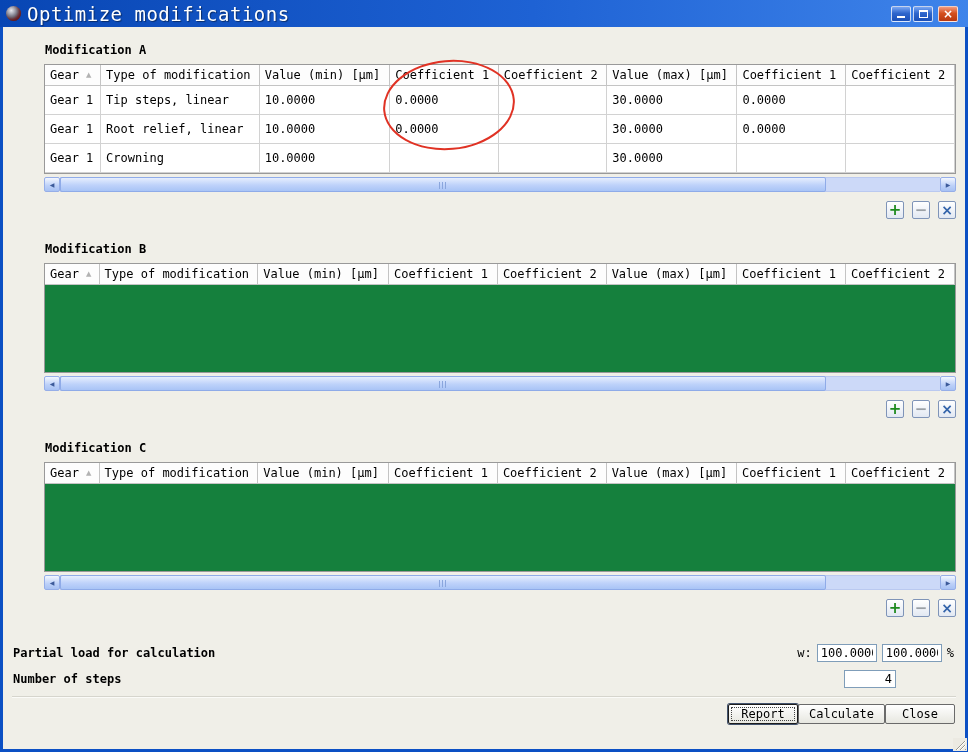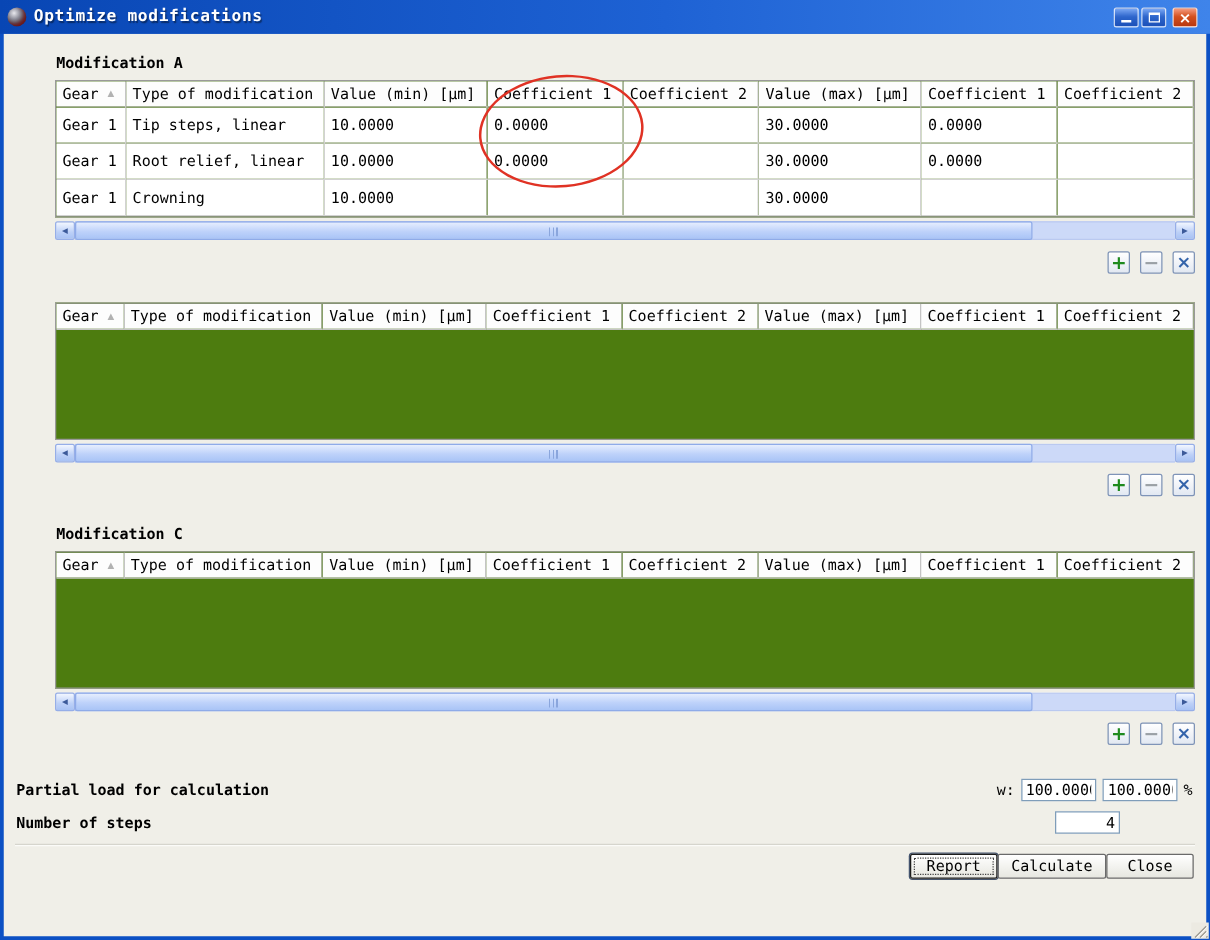--- a/index.html
+++ b/index.html
@@ -6,40 +6,40 @@
   html,body { width:968px; height:752px; overflow:hidden; }
   body { position:relative; background:#0c50c4; font-family:"DejaVu Sans Mono","Liberation Mono",monospace; font-size:12px; color:#000; }
 
   
   .titlebar { position:absolute; top:0; left:0; right:0; height:27px;
     background:linear-gradient(to right,#0846b4 0%, #1e62d4 55%, #3f84ea 100%);
     display:flex; align-items:center; padding:0 10px 0 6px; gap:6px; z-index:5; }
   .app-icon { width:15px; height:15px; border-radius:50%;
     background:radial-gradient(circle at 35% 30%, #e8e8ee 0%, #8a8a96 35%, #3a3a44 70%, #141418 100%);
     box-shadow:inset -2px -2px 3px rgba(140,10,10,.65); flex:0 0 15px; }
-  .title-text { color:#fff; font-weight:bold; font-size:13px; letter-spacing:.5px;
+  .title-text { color:#fff; font-weight:normal; font-size:19px; letter-spacing:.5px;
     text-shadow:1px 1px 1px rgba(0,0,0,.45); flex:1; white-space:nowrap; }
   .tb-group { display:flex; gap:2px; }
   .tb-btn { width:20px; height:16px; border:1px solid rgba(255,255,255,.75); border-radius:2px;
     display:flex; align-items:center; justify-content:center; padding:0; cursor:default; }
   .tb-min,.tb-max { background:linear-gradient(#7aa7f4,#2e66cc 45%,#1b50b8); }
   .tb-close { background:linear-gradient(#f49a7e,#d4501e 45%,#b83810); margin-left:3px; }
   .g-min { width:8px; height:2px; background:#fff; align-self:flex-end; margin:0 auto 3px; }
   .g-max { width:9px; height:8px; border:1px solid #fff; border-top:2px solid #fff; }
   .g-close { color:#fff; font:bold 12px "DejaVu Sans",sans-serif; line-height:1; }
 
   .client { position:absolute; top:27px; left:3px; right:3px; bottom:3px;
     background:#f0efe8; padding:16px 9px 0 9px; overflow:hidden; }
 
   
   .mod-section { margin-bottom:23px;margin-left:32px; }
   .mod-section:last-of-type { margin-bottom:14px; }
   .section-label { font-weight:bold; height:14px; line-height:14px; margin:0 0 7px 1px; }
 
-  .tbl-wrap { height:110px; border:1px solid #999; background:#4d7c0f; overflow:hidden; }
+  .tbl-wrap { height:110px; border:1px solid #999; background:#15803d; overflow:hidden; }
   table { border-collapse:collapse; table-layout:fixed; }
   th { height:20px; border-right:1px solid #c4c4c4; border-bottom:1px solid #c4c4c4;
     padding:0 5px; font-weight:normal; text-align:left; white-space:nowrap; overflow:hidden; background:#fdfdfd; }
   td { height:29px; border-right:1px solid #d2d2d2; border-bottom:1px solid #d2d2d2;
     padding:0 5px; white-space:nowrap; overflow:hidden; background:#fff; }
   td.num { text-align:left; padding-right:7px; }
   .sort { font-family:"DejaVu Sans",sans-serif; font-size:7px; color:#b2b2b2; margin-left:7px; vertical-align:2px; }
 
   
   .hscroll { margin-top:3px; height:15px; display:flex; }
@@ -182,20 +182,21 @@
       <button class="tool-btn">
           <span class="c-rem">−</span>
         </button>
       <button class="tool-btn">
           <span class="c-del">×</span>
         </button>
     </div>
   </div>
 
   <div class="mod-section">
+    <div class="section-label">Modification B</div>
     <div class="tbl-wrap">
       <table>
           <colgroup>
             <col style="width: 62px;">
             <col style="width: 170px;">
             <col style="width: 145px;">
             <col style="width: 122px;">
             <col style="width: 122px;">
             <col style="width: 143px;">
             <col style="width: 123px;">

